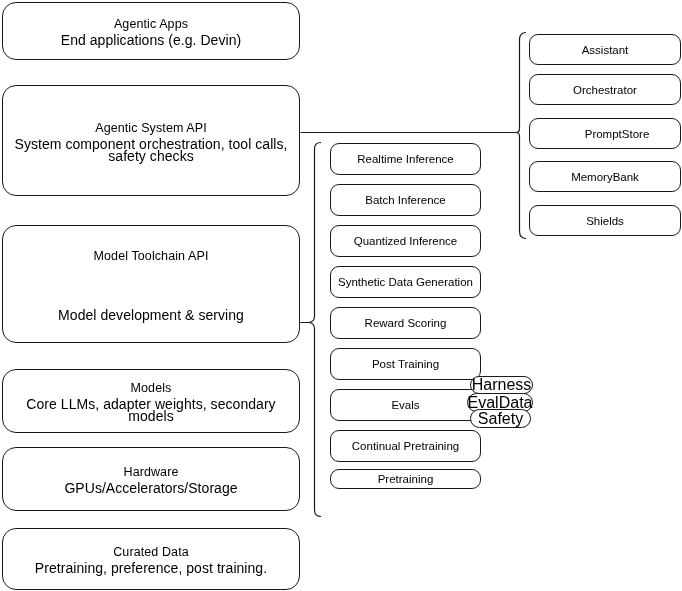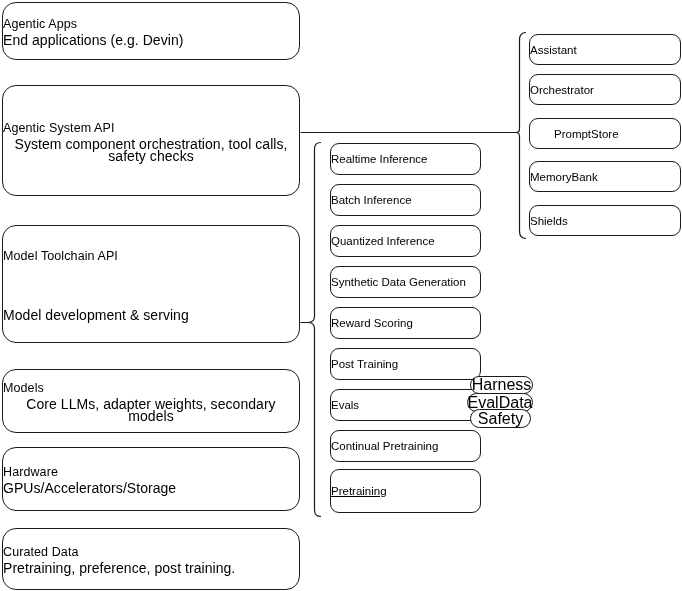--- a/index.html
+++ b/index.html
@@ -23,21 +23,21 @@
   }
 
   
   .box {
     position: absolute;
     box-sizing: border-box;
     border: 1px solid #1a1a1a;
     background: #ffffff;
     display: flex;
     flex-direction: column;
-    align-items: flex-start;
+    align-items: center;
     justify-content: center;
     text-align: center;
   }
 
   
   .layer {
     border-radius: 14px;
     border-width: 1.3px;
   }
   .layer .title {
@@ -150,21 +150,21 @@
   </div>
   <div class="box item" style="left:330px; top:348px; width:151px; height:32px;">
     <div class="label">Post Training</div>
   </div>
   <div class="box item" style="left:330px; top:389px; width:151px; height:32px;">
     <div class="label">Evals</div>
   </div>
   <div class="box item" style="left:330px; top:430px; width:151px; height:32px;">
     <div class="label">Continual Pretraining</div>
   </div>
-  <div class="box item" style="left:330px; top:469px; width:151px; height:44px;text-decoration:underline;">
+  <div class="box item" style="left:330px; top:469px; width:151px; height:20px;">
     <div class="label">Pretraining</div>
   </div>
 
   <div class="pill" style="left:470px; top:376px; width:63px; height:18px;">
     <span>Harness</span>
   </div>
   <div class="pill" style="left:467px; top:393px; width:66px; height:19px;">
     <span>EvalData</span>
   </div>
   <div class="pill" style="left:470px; top:409px; width:61px; height:19px;">

